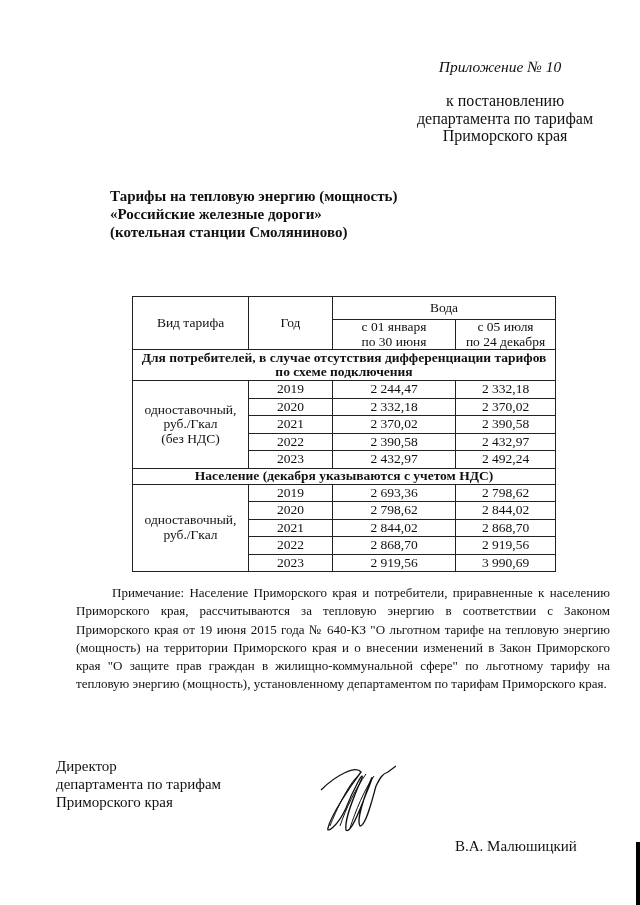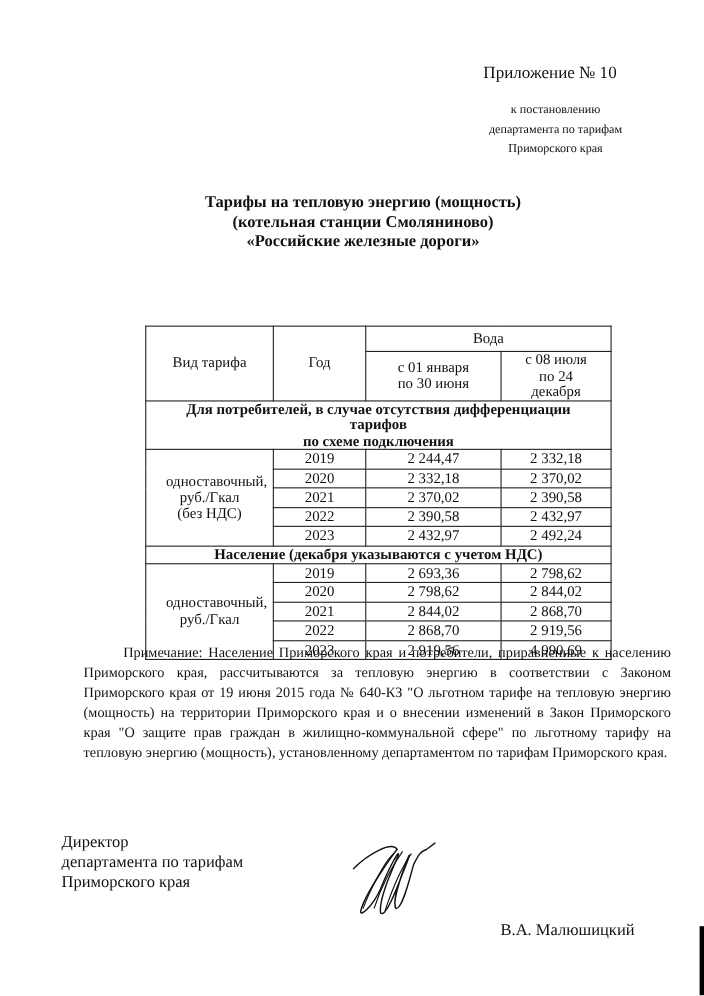--- a/index.html
+++ b/index.html
@@ -2,29 +2,29 @@
 <html><head>
 <meta charset="utf-8">
 <style>
   html, body { margin:0; padding:0; }
   body {
     width:640px; height:905px; position:relative; overflow:hidden;
     background:#ffffff; color:#111;
     font-family:"Liberation Serif", "DejaVu Serif", serif;
   }
   .abs { position:absolute; }
-  .appendix { left:380px; top:58px; width:240px; text-align:center; font-size:15.5px; }
-  .decree { left:390px; top:92px; width:230px; text-align:center; font-size:11px; line-height:17.5px; }
-  .title { left:110px; top:176px; width:440px; text-align:center; font-weight:bold; font-size:15px; line-height:17.8px; }
+  .appendix { left:380px; top:58px; width:240px; text-align:center; font-size:15.5px;font-style:italic; }
+  .decree { left:390px; top:92px; width:230px; text-align:center; font-size:16px; line-height:17.5px; }
+  .title { left:110px; top:188px; width:440px; text-align:left; font-weight:bold; font-size:15px; line-height:17.8px; }
   table.tariffs {
     position:absolute; left:132px; top:296px; width:423px;
     border-collapse:collapse; font-size:13.5px; table-layout:fixed;
   }
   table.tariffs td {
-    border:1px solid #222; padding:0 18px; text-align:center; vertical-align:middle;
+    border:1px solid #222; padding:0 4px; text-align:center; vertical-align:middle;
     line-height:14.5px;
   }
   table.tariffs td.sec { font-weight:bold; }
   table.tariffs tr.data td { height:16.5px; }
   .note {
     left:76px; top:584px; width:534px; font-size:13px; line-height:18.3px; text-align:justify;
     text-indent:36px;
   }
   .sig-left { left:56px; top:757px; width:190px; font-size:15px; line-height:18px; }
   .sig-name { left:455px; top:793px; width:140px; font-size:15px;margin-top:45px; }
@@ -37,22 +37,22 @@
 <div class="abs appendix">Приложение № 10</div>
 
 <div class="abs decree">
   <div>к постановлению</div>
   <div>департамента по тарифам</div>
   <div>Приморского края</div>
 </div>
 
 <div class="abs title">
   <div>Тарифы на тепловую энергию (мощность)</div>
+  <div>«Российские железные дороги»</div>
   <div>(котельная станции Смоляниново)</div>
-  <div>«Российские железные дороги»</div>
 </div>
 
 <table class="tariffs">
   <colgroup>
     <col style="width:116px">
       <col style="width:84px">
       <col style="width:123px">
       <col style="width:100px">
   </colgroup>
   <tbody>
@@ -60,21 +60,21 @@
     <td rowspan="2" style="height:52px">Вид тарифа</td>
     <td rowspan="2">Год</td>
     <td colspan="2" style="height:22px">Вода</td>
   </tr>
   <tr>
     <td style="height:29px">
       <div>с 01 января</div>
       <div>по 30 июня</div>
     </td>
     <td>
-      <div>с 08 июля</div>
+      <div>с 05 июля</div>
       <div>по 24 декабря</div>
     </td>
   </tr>
 
   <tr>
     <td colspan="4" class="sec" style="height:30px">
       <div>Для потребителей, в случае отсутствия дифференциации тарифов</div>
       <div>по схеме подключения</div>
     </td>
   </tr>
@@ -132,21 +132,21 @@
     <td>2 868,70</td>
   </tr>
   <tr class="data">
     <td>2022</td>
     <td>2 868,70</td>
     <td>2 919,56</td>
   </tr>
   <tr class="data">
     <td>2023</td>
     <td>2 919,56</td>
-    <td>4 990,69</td>
+    <td>3 990,69</td>
   </tr>
 </tbody>
   </table>
 
 <div class="abs note">Примечание: Население Приморского края и потребители, приравненные к населению Приморского края, рассчитываются за тепловую энергию в соответствии с Законом Приморского края от 19 июня 2015 года № 640-КЗ "О льготном тарифе на тепловую энергию (мощность) на территории Приморского края и о внесении изменений в Закон Приморского края "О защите прав граждан в жилищно-коммунальной сфере" по льготному тарифу на тепловую энергию (мощность), установленному департаментом по тарифам Приморского края.</div>
 
 <div class="abs sig-left">
   <div>Директор</div>
   <div>департамента по тарифам</div>
   <div>Приморского края</div>

